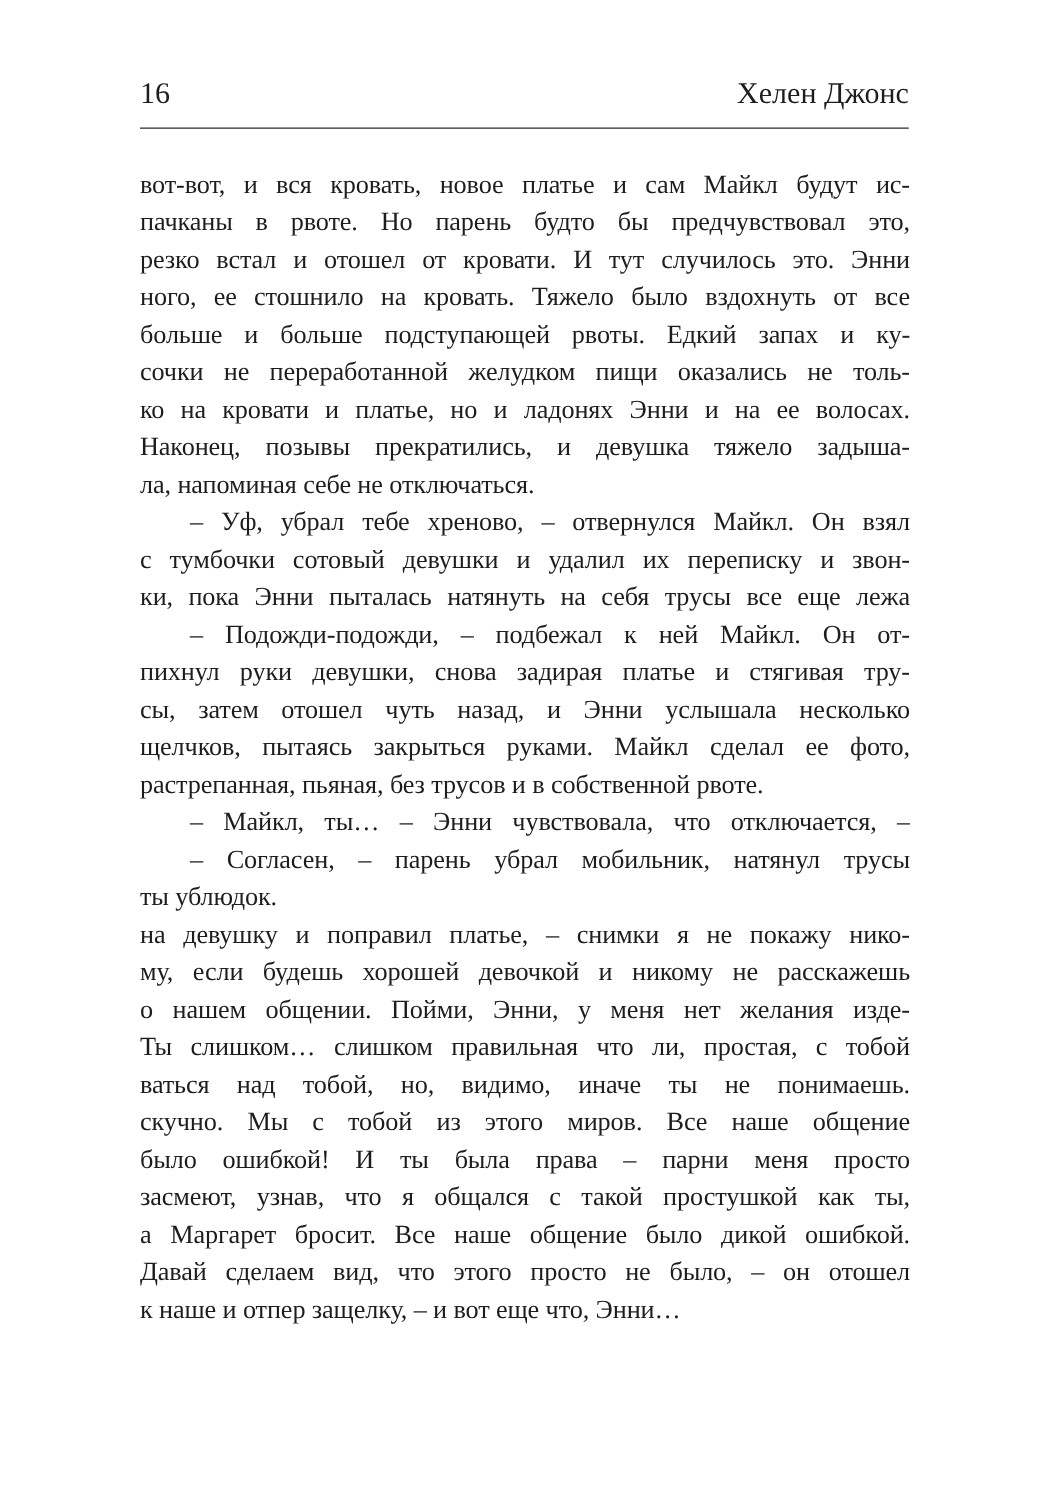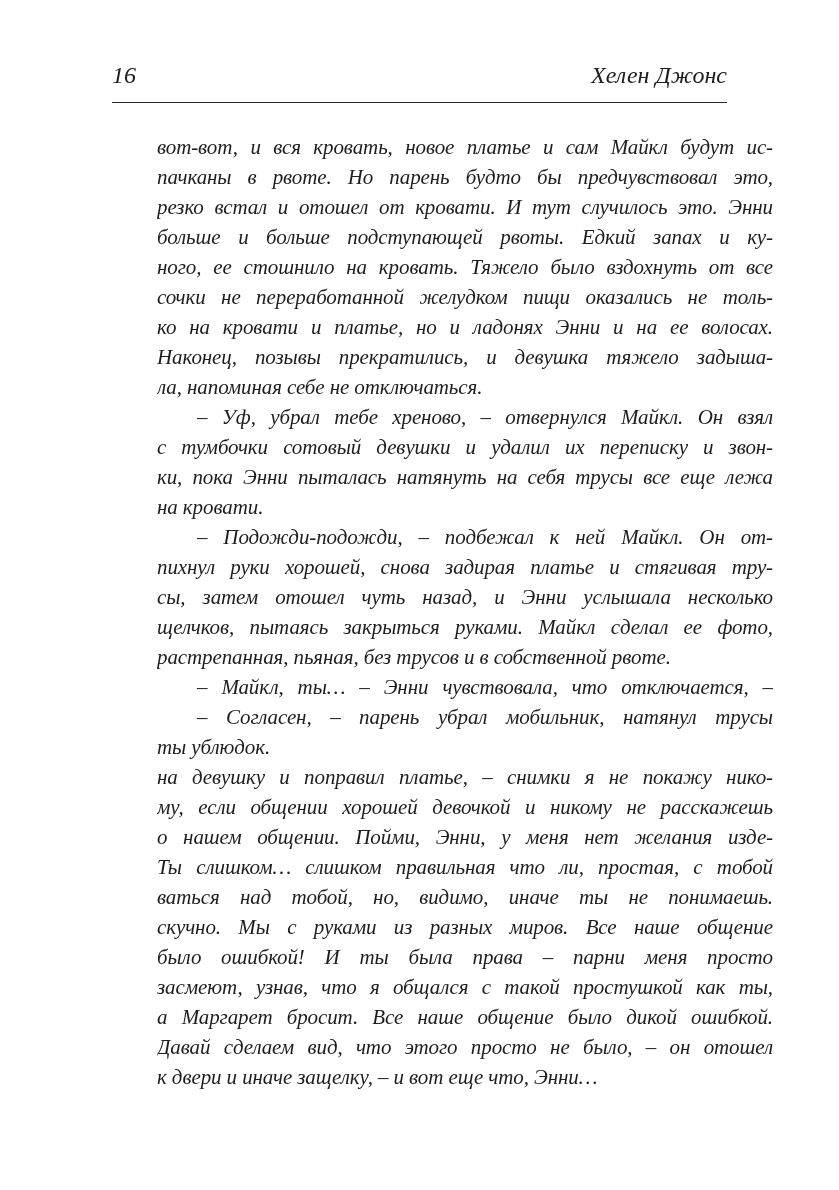--- a/index.html
+++ b/index.html
@@ -12,21 +12,20 @@
     height: 1190px;
     font-family: "Liberation Serif", serif;
     color: #1d1d1d;
     position: relative;
     overflow: hidden;
   }
   .page {
     position: absolute;
     inset: 0;
     background: #ffffff;
-    font-style: italic;
   }
   .page-header {
     position: absolute;
     left: 112px;
     right: 112px;
     top: 62px;
     display: flex;
     justify-content: space-between;
     align-items: baseline;
     font-size: 24px;
@@ -42,21 +41,20 @@
     height: 0;
   }
   .text-block {
     position: absolute;
     left: 112px;
     top: 132px;
     width: 616px;
     font-size: 21px;
     line-height: 30px;
     letter-spacing: -0.1px;
-    margin-left: 45px;
   }
   .line {
     height: 30px;
     overflow: hidden;
     text-align: justify;
     text-align-last: justify;
     white-space: normal;
   }
   .line.last {
     text-align-last: left;
@@ -71,43 +69,42 @@
 <div class="page">
   <div class="page-header">
     <span class="page-number">16</span>
     <span class="running-title">Хелен Джонс</span>
   </div>
   <div class="header-rule"></div>
   <main class="text-block">
       <div class="line">вот-вот, и вся кровать, новое платье и сам Майкл будут ис-</div>
       <div class="line">пачканы в рвоте. Но парень будто бы предчувствовал это,</div>
       <div class="line">резко встал и отошел от кровати. И тут случилось это. Энни</div>
+      <div class="line">ного, ее стошнило на кровать. Тяжело было вздохнуть от все</div>
       <div class="line">больше и больше подступающей рвоты. Едкий запах и ку-</div>
-      <div class="line">ного, ее стошнило на кровать. Тяжело было вздохнуть от все</div>
       <div class="line">сочки не переработанной желудком пищи оказались не толь-</div>
       <div class="line">ко на кровати и платье, но и ладонях Энни и на ее волосах.</div>
       <div class="line">Наконец, позывы прекратились, и девушка тяжело задыша-</div>
       <div class="line last">ла, напоминая себе не отключаться.</div>
       <div class="line indent">– Уф, убрал тебе хреново, – отвернулся Майкл. Он взял</div>
       <div class="line">с тумбочки сотовый девушки и удалил их переписку и звон-</div>
       <div class="line">ки, пока Энни пыталась натянуть на себя трусы все еще лежа</div>
-      <div class="line last">на кровати.</div>
       <div class="line indent">– Подожди-подожди, – подбежал к ней Майкл. Он от-</div>
-      <div class="line">пихнул руки хорошей, снова задирая платье и стягивая тру-</div>
+      <div class="line">пихнул руки девушки, снова задирая платье и стягивая тру-</div>
       <div class="line">сы, затем отошел чуть назад, и Энни услышала несколько</div>
       <div class="line">щелчков, пытаясь закрыться руками. Майкл сделал ее фото,</div>
       <div class="line last">растрепанная, пьяная, без трусов и в собственной рвоте.</div>
       <div class="line indent">– Майкл, ты… – Энни чувствовала, что отключается, –</div>
       <div class="line indent">– Согласен, – парень убрал мобильник, натянул трусы</div>
       <div class="line last">ты ублюдок.</div>
       <div class="line">на девушку и поправил платье, – снимки я не покажу нико-</div>
-      <div class="line">му, если общении хорошей девочкой и никому не расскажешь</div>
+      <div class="line">му, если будешь хорошей девочкой и никому не расскажешь</div>
       <div class="line">о нашем общении. Пойми, Энни, у меня нет желания изде-</div>
       <div class="line">Ты слишком… слишком правильная что ли, простая, с тобой</div>
       <div class="line">ваться над тобой, но, видимо, иначе ты не понимаешь.</div>
-      <div class="line">скучно. Мы с руками из разных миров. Все наше общение</div>
+      <div class="line">скучно. Мы с тобой из этого миров. Все наше общение</div>
       <div class="line">было ошибкой! И ты была права – парни меня просто</div>
       <div class="line">засмеют, узнав, что я общался с такой простушкой как ты,</div>
       <div class="line">а Маргарет бросит. Все наше общение было дикой ошибкой.</div>
       <div class="line">Давай сделаем вид, что этого просто не было, – он отошел</div>
-      <div class="line last">к двери и иначе защелку, – и вот еще что, Энни…</div>
+      <div class="line last">к наше и отпер защелку, – и вот еще что, Энни…</div>
     </main>
 </div>
 
 </body></html>

